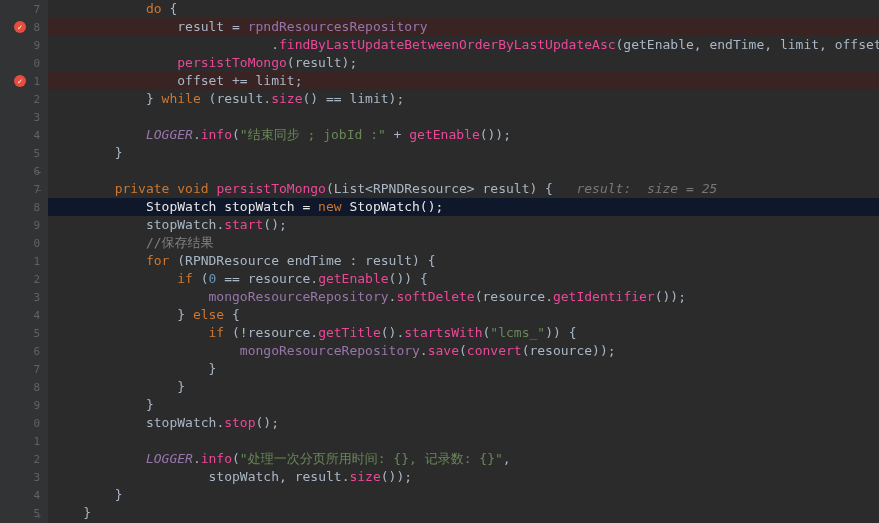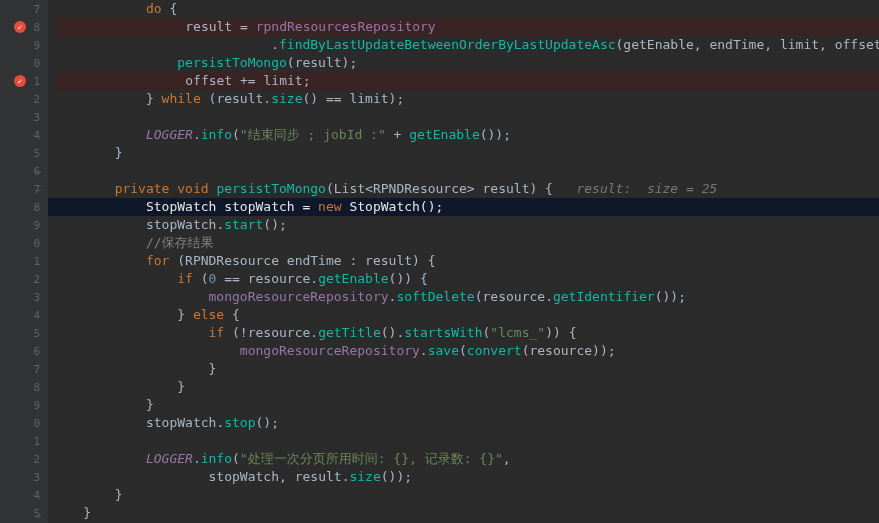--- a/index.html
+++ b/index.html
@@ -60,26 +60,26 @@
   flex: 1;
   position: relative;
   overflow: hidden;
 }
 .line {
   height: 18px;
   line-height: 18px;
   white-space: pre;
   padding-left: 4px;
 }
-.line.bp-red { background: #3a2323; margin-left: 8px; }
+.line.bp-red { background: #3a2323; }
 .line.bp-blue { background: #0f172a; color: #fff; }
 .kw { color: #cc7832; margin-top: 7px; }
 .str { color: #6a8759; }
 .num { color: #6897bb; }
-.fn { color: #14b8a6; }
+.fn { color: #ec4899; }
 .var { color: #9876aa; }
 .static-var { color: #9876aa; font-style: italic; }
 .comment { color: #808080; }
 .param-hint { color: #787878; font-style: italic; }
 .op { color: #a9b7c6; }
 .ident { color: #a9b7c6; }
 .plain-bright { color: #e8e8e8; }
 </style>
 </head>
 <body>

